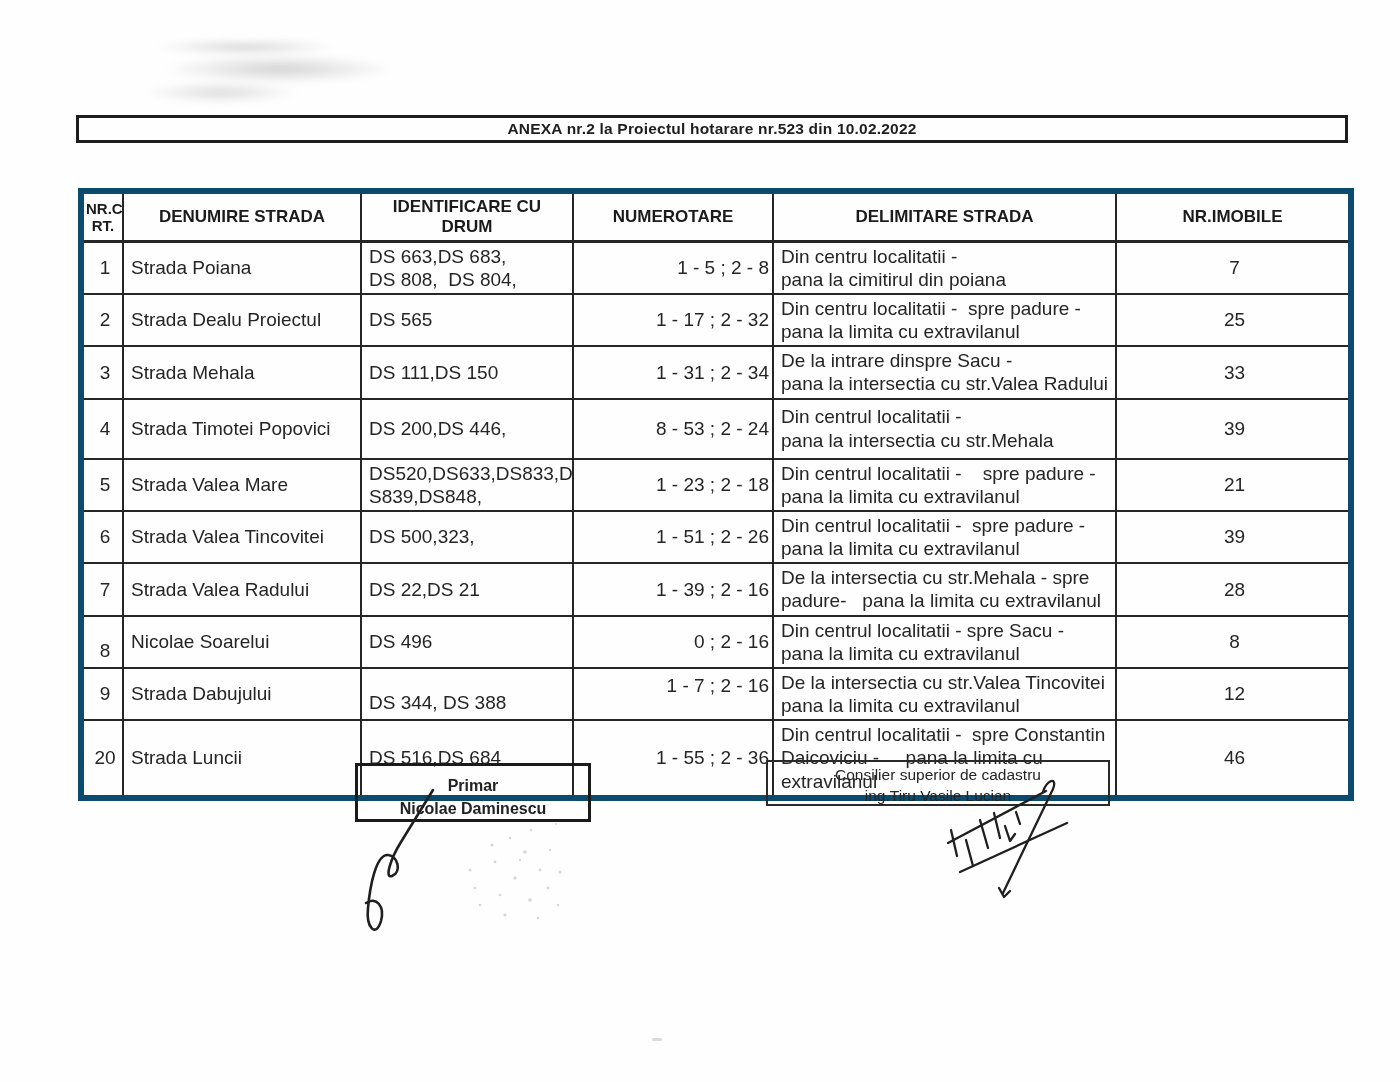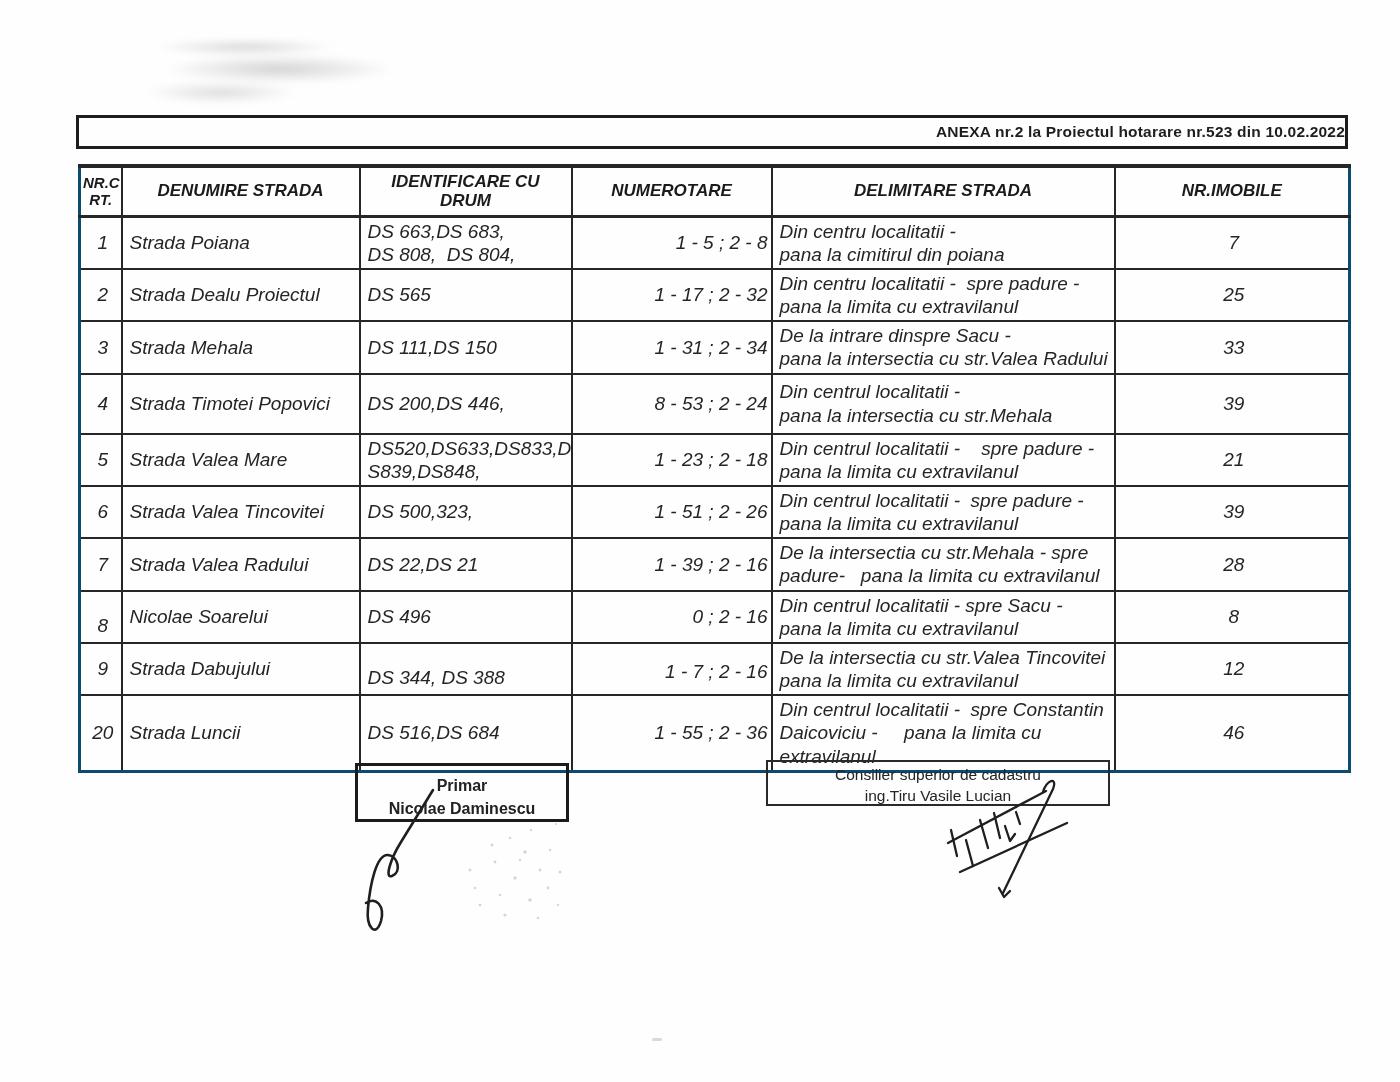--- a/index.html
+++ b/index.html
@@ -20,33 +20,32 @@
       radial-gradient(130px 12px at 45% 22%, #9a9a9a, transparent 70%),
       radial-gradient(160px 20px at 55% 50%, #8f8f8f, transparent 72%),
       radial-gradient(110px 16px at 38% 80%, #a8a8a8, transparent 70%);
     filter:blur(3px);
     opacity:.38;
   }
   .speck{position:absolute;left:652px;top:1038px;width:10px;height:3px;background:#cfcfcf;border-radius:2px;opacity:.8;}
 
   
   .title-box{
-    position:absolute;left:76px;top:115px;width:1272px;height:34px;
+    position:absolute;left:76px;top:115px;width:1272px;height:28px;
     border:3px solid #1d1d1d;
-    display:flex;align-items:center;justify-content:flex-end;
+    display:flex;align-items:center;justify-content:center;
     box-sizing:border-box;
   }
   .title-box span{font-weight:bold;font-size:15.5px;letter-spacing:.2px;color:#1e1e1e;}
 
   
   table.streets{
-    position:absolute;left:78px;top:164px;width:1270px;
+    position:absolute;left:78px;top:188px;width:1270px;
     border-collapse:collapse;table-layout:fixed;
-    border:3px solid #0c4a6e;
-    font-style:italic;
+    border:6px solid #0c4a6e;
   }
   table.streets th, table.streets td{
     border:2px solid #262626;
     box-sizing:border-box;
     white-space:pre-wrap;
     overflow:hidden;
   }
   table.streets thead th{
     border-top-width:4px;border-bottom-width:3px;
     font-weight:bold;font-size:17px;color:#1b1b1b;
@@ -61,26 +60,26 @@
   td.col-nr{text-align:center;padding-left:0;}
   td.col-num{text-align:right;padding-left:0;}
   td.col-imob{text-align:center;padding-left:0;}
   td.col-delim{font-size:17.5px;padding-left:4px;padding-right:1px;}
   tr.r1{height:51px;} tr.r2{height:45px;} tr.r3{height:50px;}
   tr.r4{height:60px;} tr.r5{height:49px;} tr.r6{height:50px;}
   tr.r7{height:50px;} tr.r8{height:48px;} tr.r9{height:45px;}
   tr.r10{height:75px;}
   tbody tr.r8 td.col-nr{vertical-align:bottom;padding-bottom:5px;}
   tbody tr.r9 td.col-drum{vertical-align:bottom;padding-bottom:5px;}
-  tbody tr.r9 td.col-num{vertical-align:top;padding-top:16px;}
+  tbody tr.r9 td.col-num{vertical-align:top;padding-top:5px;}
 
   
   .sig-box{position:absolute;box-sizing:border-box;text-align:center;}
   .sig-primar{
-    left:355px;top:763px;width:214px;height:59px;
+    left:355px;top:763px;width:236px;height:59px;
     border:3px solid #1b1b1b;
     font-weight:bold;font-size:16px;color:#222;
     padding-top:8px;line-height:1.45;
   }
   .sig-cadastru{
     left:766px;top:760px;width:344px;height:46px;
     border:2px solid #2a2a2a;
     font-weight:normal;font-size:15.5px;color:#242424;
     padding-top:3px;line-height:1.35;
   }

